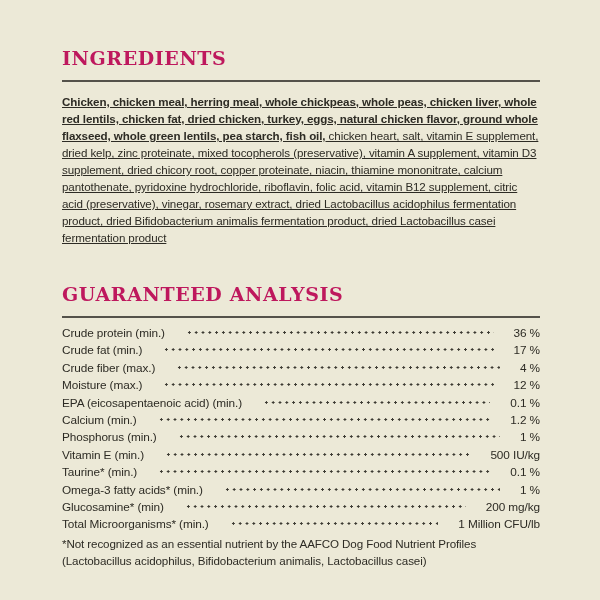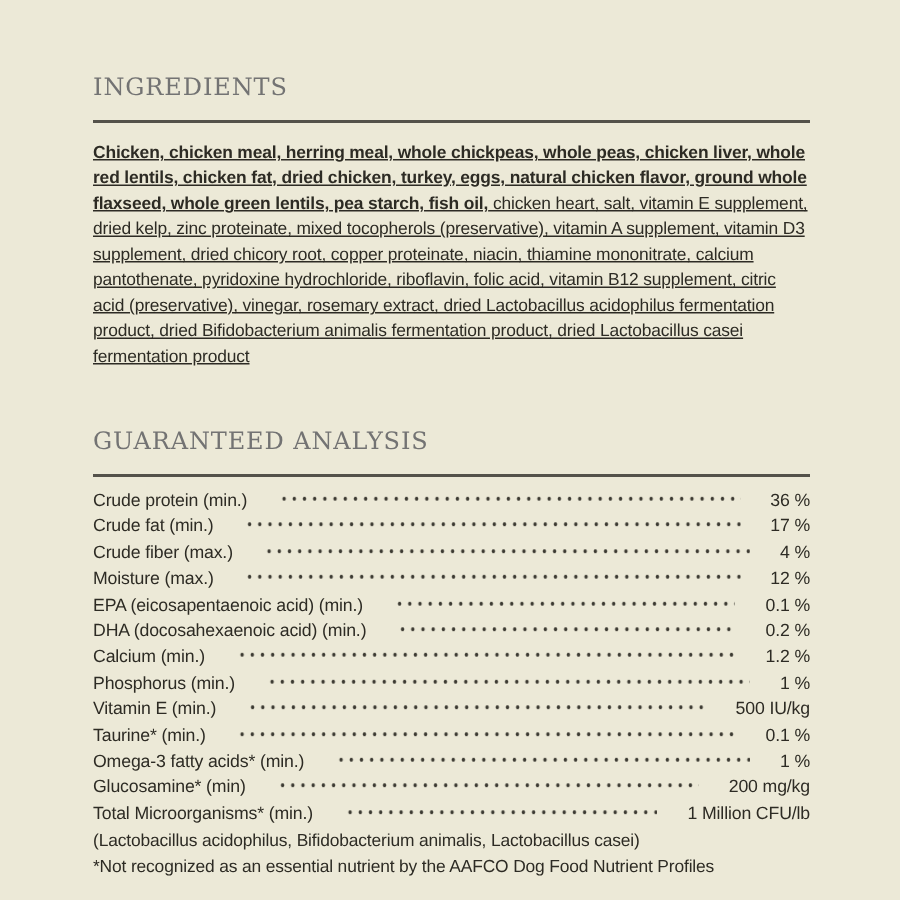--- a/index.html
+++ b/index.html
@@ -16,25 +16,25 @@
     position: relative;
   }
   .label-panel {
     position: absolute;
     left: 62px;
     top: 44px;
     width: 478px;
   }
   .section-title {
     font-family: "DejaVu Serif", "Liberation Serif", serif;
-    font-weight: 400;
-    font-size: 16px;
+    font-weight: 700;
+    font-size: 19px;
     line-height: 28px;
     letter-spacing: 0.6px;
-    color: #737373;
+    color: #be185d;
     margin: 0;
   }
   .section-rule {
     border: none;
     border-top: 2px solid #54524a;
     margin: 8px 0 0 0;
   }
   .ingredients-text {
     margin: 11px 0 0 0;
     font-size: 11.6px;
@@ -115,25 +115,20 @@
         <span class="ga-label">Moisture (max.)</span>
         <span class="ga-leader"></span>
         <span class="ga-value">12 %</span>
       </div>
       <div class="ga-row">
         <span class="ga-label">EPA (eicosapentaenoic acid) (min.)</span>
         <span class="ga-leader"></span>
         <span class="ga-value">0.1 %</span>
       </div>
       <div class="ga-row">
-        <span class="ga-label">DHA (docosahexaenoic acid) (min.)</span>
-        <span class="ga-leader"></span>
-        <span class="ga-value">0.2 %</span>
-      </div>
-      <div class="ga-row">
         <span class="ga-label">Calcium (min.)</span>
         <span class="ga-leader"></span>
         <span class="ga-value">1.2 %</span>
       </div>
       <div class="ga-row">
         <span class="ga-label">Phosphorus (min.)</span>
         <span class="ga-leader"></span>
         <span class="ga-value">1 %</span>
       </div>
       <div class="ga-row">
@@ -156,17 +151,17 @@
         <span class="ga-leader"></span>
         <span class="ga-value">200 mg/kg</span>
       </div>
       <div class="ga-row">
         <span class="ga-label">Total Microorganisms* (min.)</span>
         <span class="ga-leader"></span>
         <span class="ga-value">1 Million CFU/lb</span>
       </div>
     </div>
 
+    <p class="ga-footnote">*Not recognized as an essential nutrient by the AAFCO Dog Food Nutrient Profiles</p>
     <p class="ga-footnote">(Lactobacillus acidophilus, Bifidobacterium animalis, Lactobacillus casei)</p>
-    <p class="ga-footnote">*Not recognized as an essential nutrient by the AAFCO Dog Food Nutrient Profiles</p>
   </section>
 
 </div>
 
 </body></html>

